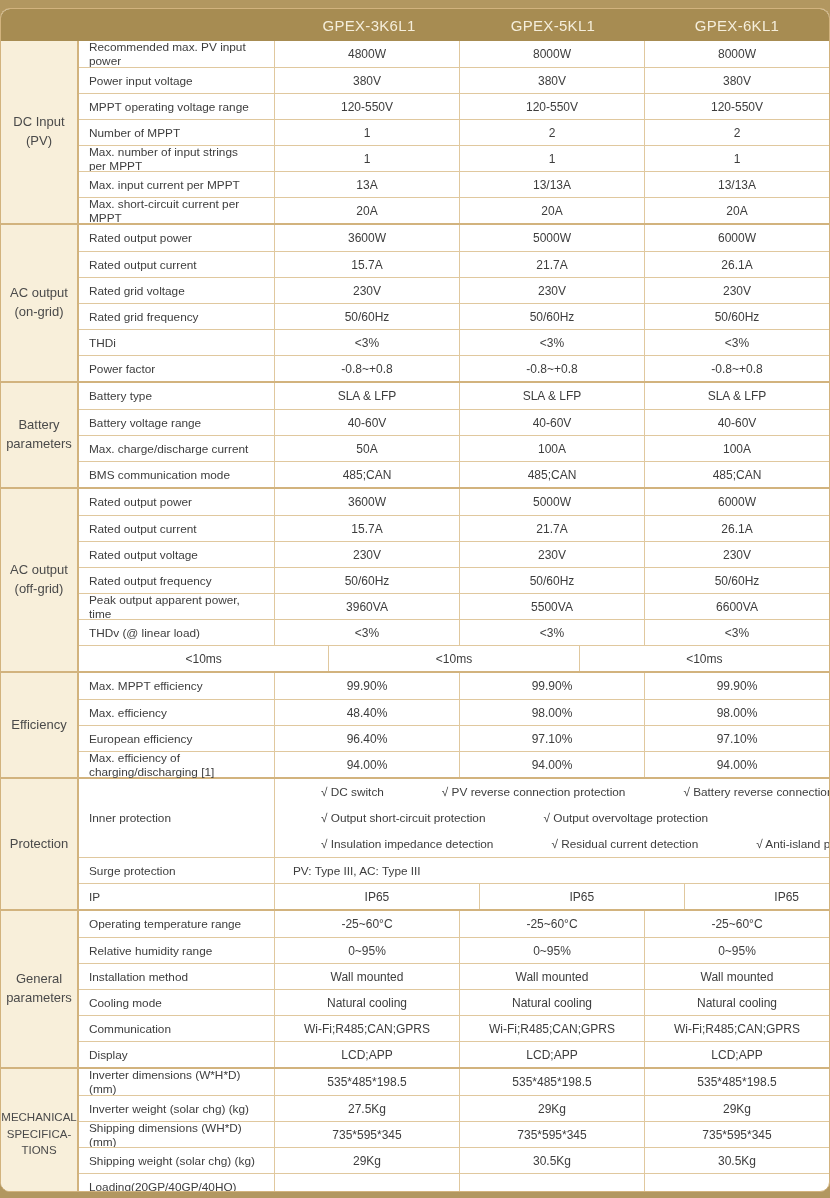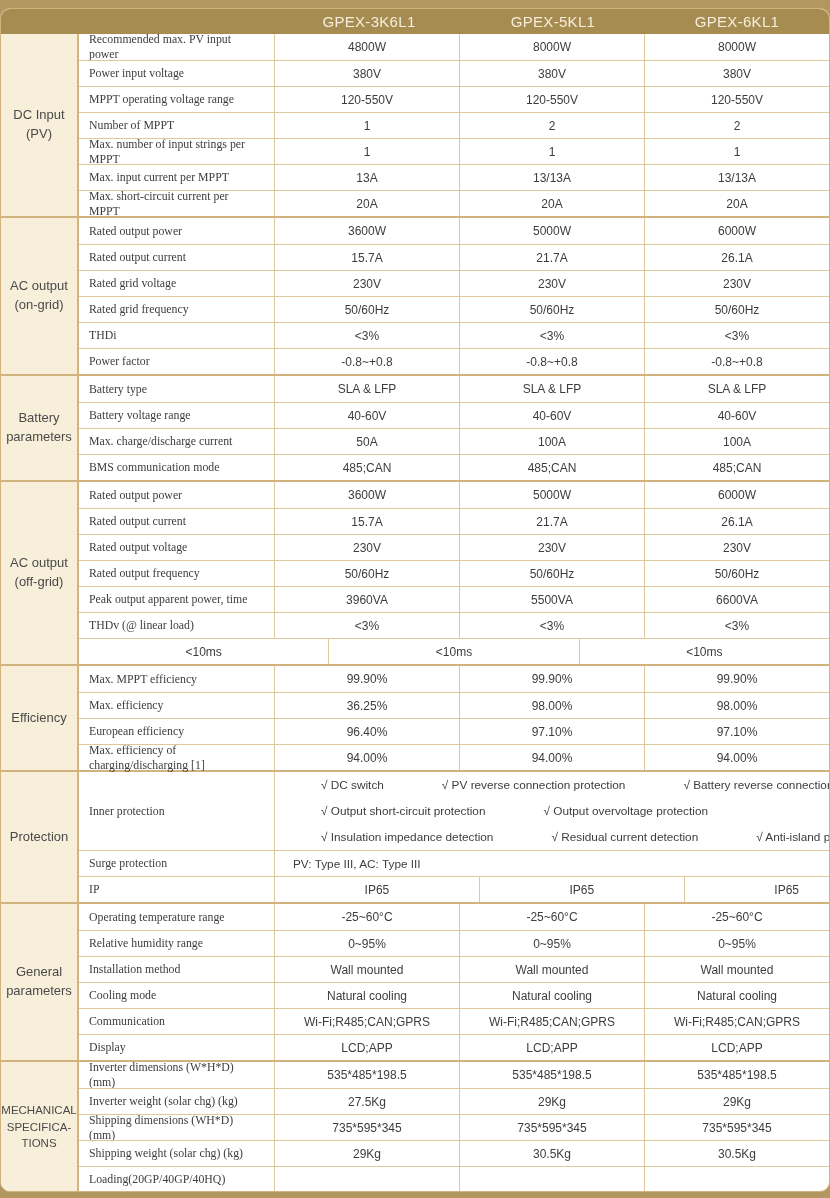--- a/index.html
+++ b/index.html
@@ -27,21 +27,21 @@
   .card{
     position:absolute;
     left:0;right:0;top:8px;bottom:6px;
     background:#ffffff;
     border-radius:10px;
     overflow:hidden;
     border:1px solid var(--line_strong);
   }
   .header-row{
     display:flex;
-    height:25px;
+    height:32px;
     background:var(--gold_header);
   }
   .header-spacer{width:276px;flex-shrink:0;}
   .model-cell{
     flex:1;
     display:flex;align-items:center;justify-content:center;
     color:var(--header_text);
     font-size:15px;
     letter-spacing:.3px;
   }
@@ -66,21 +66,20 @@
     height:26px;
   }
   .row.tall{height:78px;}
   .row + .row{border-top:1px solid var(--line);}
   .param-cell{
     width:196px;flex-shrink:0;
     border-right:1px solid var(--line);
     display:flex;align-items:center;
     padding-left:10px;padding-right:17px;
     font-size:11.8px;
-    font-family:Liberation Serif, serif;
   }
   .vals{flex:1;display:flex;}
   .value-cell{
     flex:1;
     display:flex;align-items:center;justify-content:center;
     font-size:12px;
     text-align:center;
   }
   .value-cell + .value-cell{border-left:1px solid var(--line);}
   .span-cell{
@@ -331,21 +330,21 @@
               <div class="param-cell">Max. MPPT efficiency</div>
               <div class="vals">
                 <div class="value-cell">99.90%</div>
                 <div class="value-cell">99.90%</div>
                 <div class="value-cell">99.90%</div>
               </div>
             </div>
             <div class="row">
               <div class="param-cell">Max. efficiency</div>
               <div class="vals">
-                <div class="value-cell">36.25%</div>
+                <div class="value-cell">48.40%</div>
                 <div class="value-cell">98.00%</div>
                 <div class="value-cell">98.00%</div>
               </div>
             </div>
             <div class="row">
               <div class="param-cell">European efficiency</div>
               <div class="vals">
                 <div class="value-cell">96.40%</div>
                 <div class="value-cell">97.10%</div>
                 <div class="value-cell">97.10%</div>

